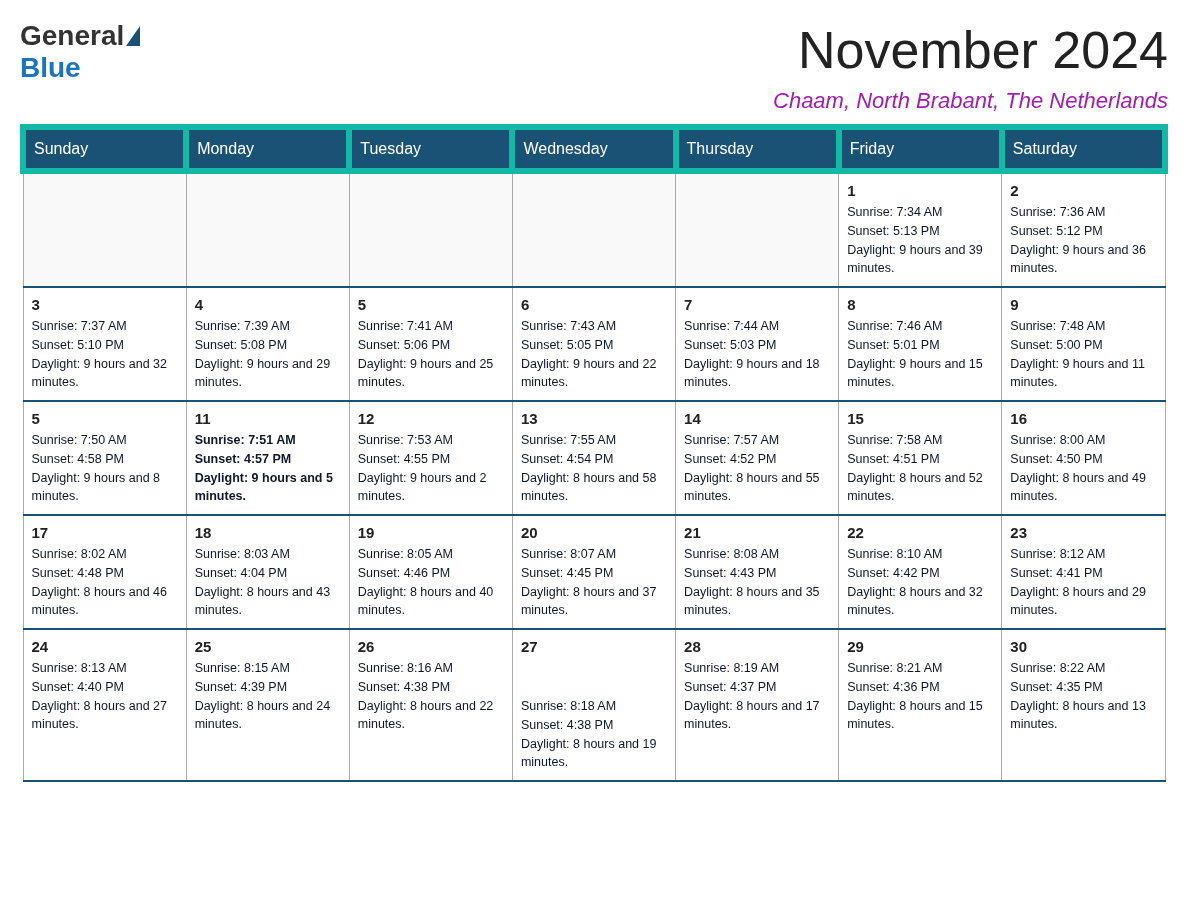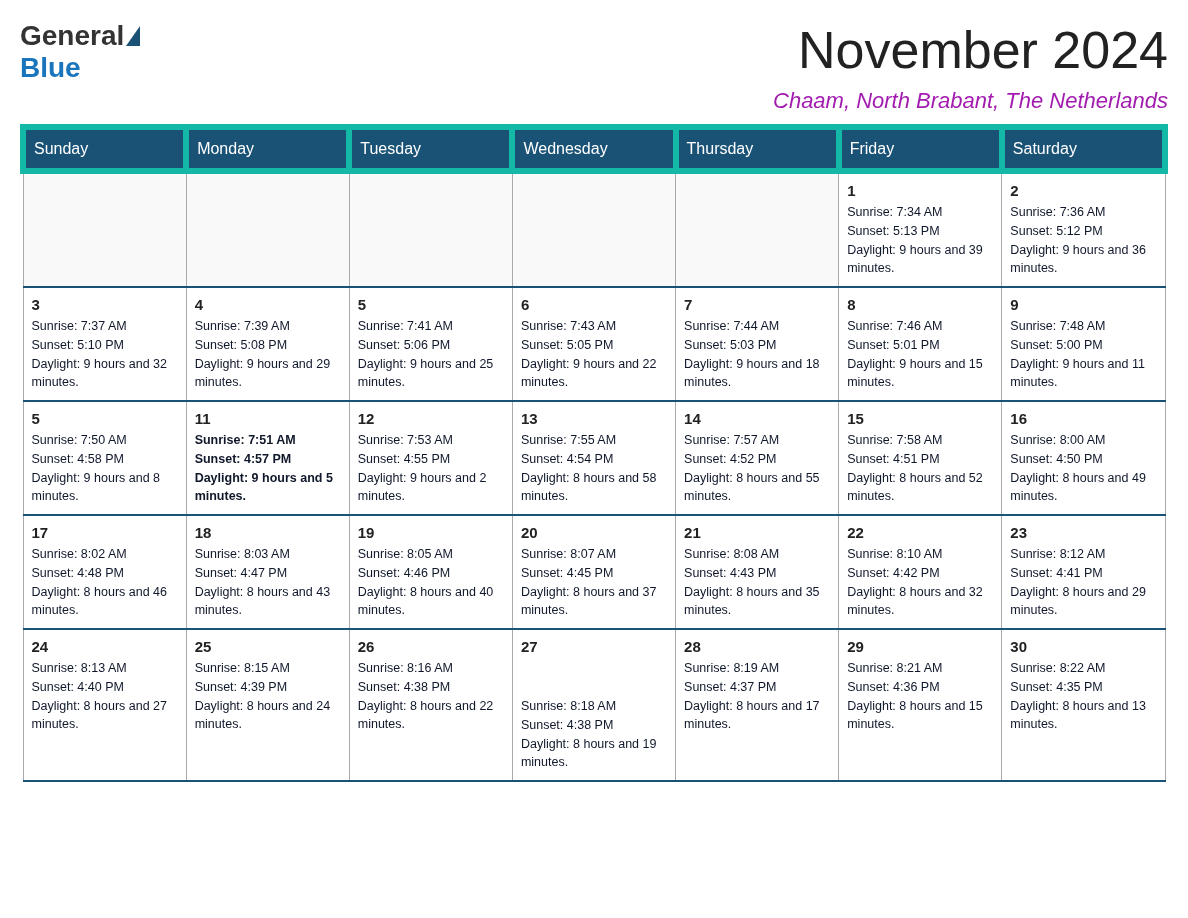--- a/index.html
+++ b/index.html
@@ -243,21 +243,21 @@
       <tr>
         <td>
           <div class="day-number">17</div>
           <div class="day-info" style="white-space: pre-line;">Sunrise: 8:02 AM
 Sunset: 4:48 PM
 Daylight: 8 hours and 46 minutes.</div>
         </td>
         <td>
           <div class="day-number">18</div>
           <div class="day-info" style="white-space: pre-line;">Sunrise: 8:03 AM
-Sunset: 4:47 PM
+Sunset: 4:04 PM
 Daylight: 8 hours and 43 minutes.</div>
         </td>
         <td>
           <div class="day-number">19</div>
           <div class="day-info" style="white-space: pre-line;">Sunrise: 8:05 AM
 Sunset: 4:46 PM
 Daylight: 8 hours and 40 minutes.</div>
         </td>
         <td>
           <div class="day-number">20</div>

